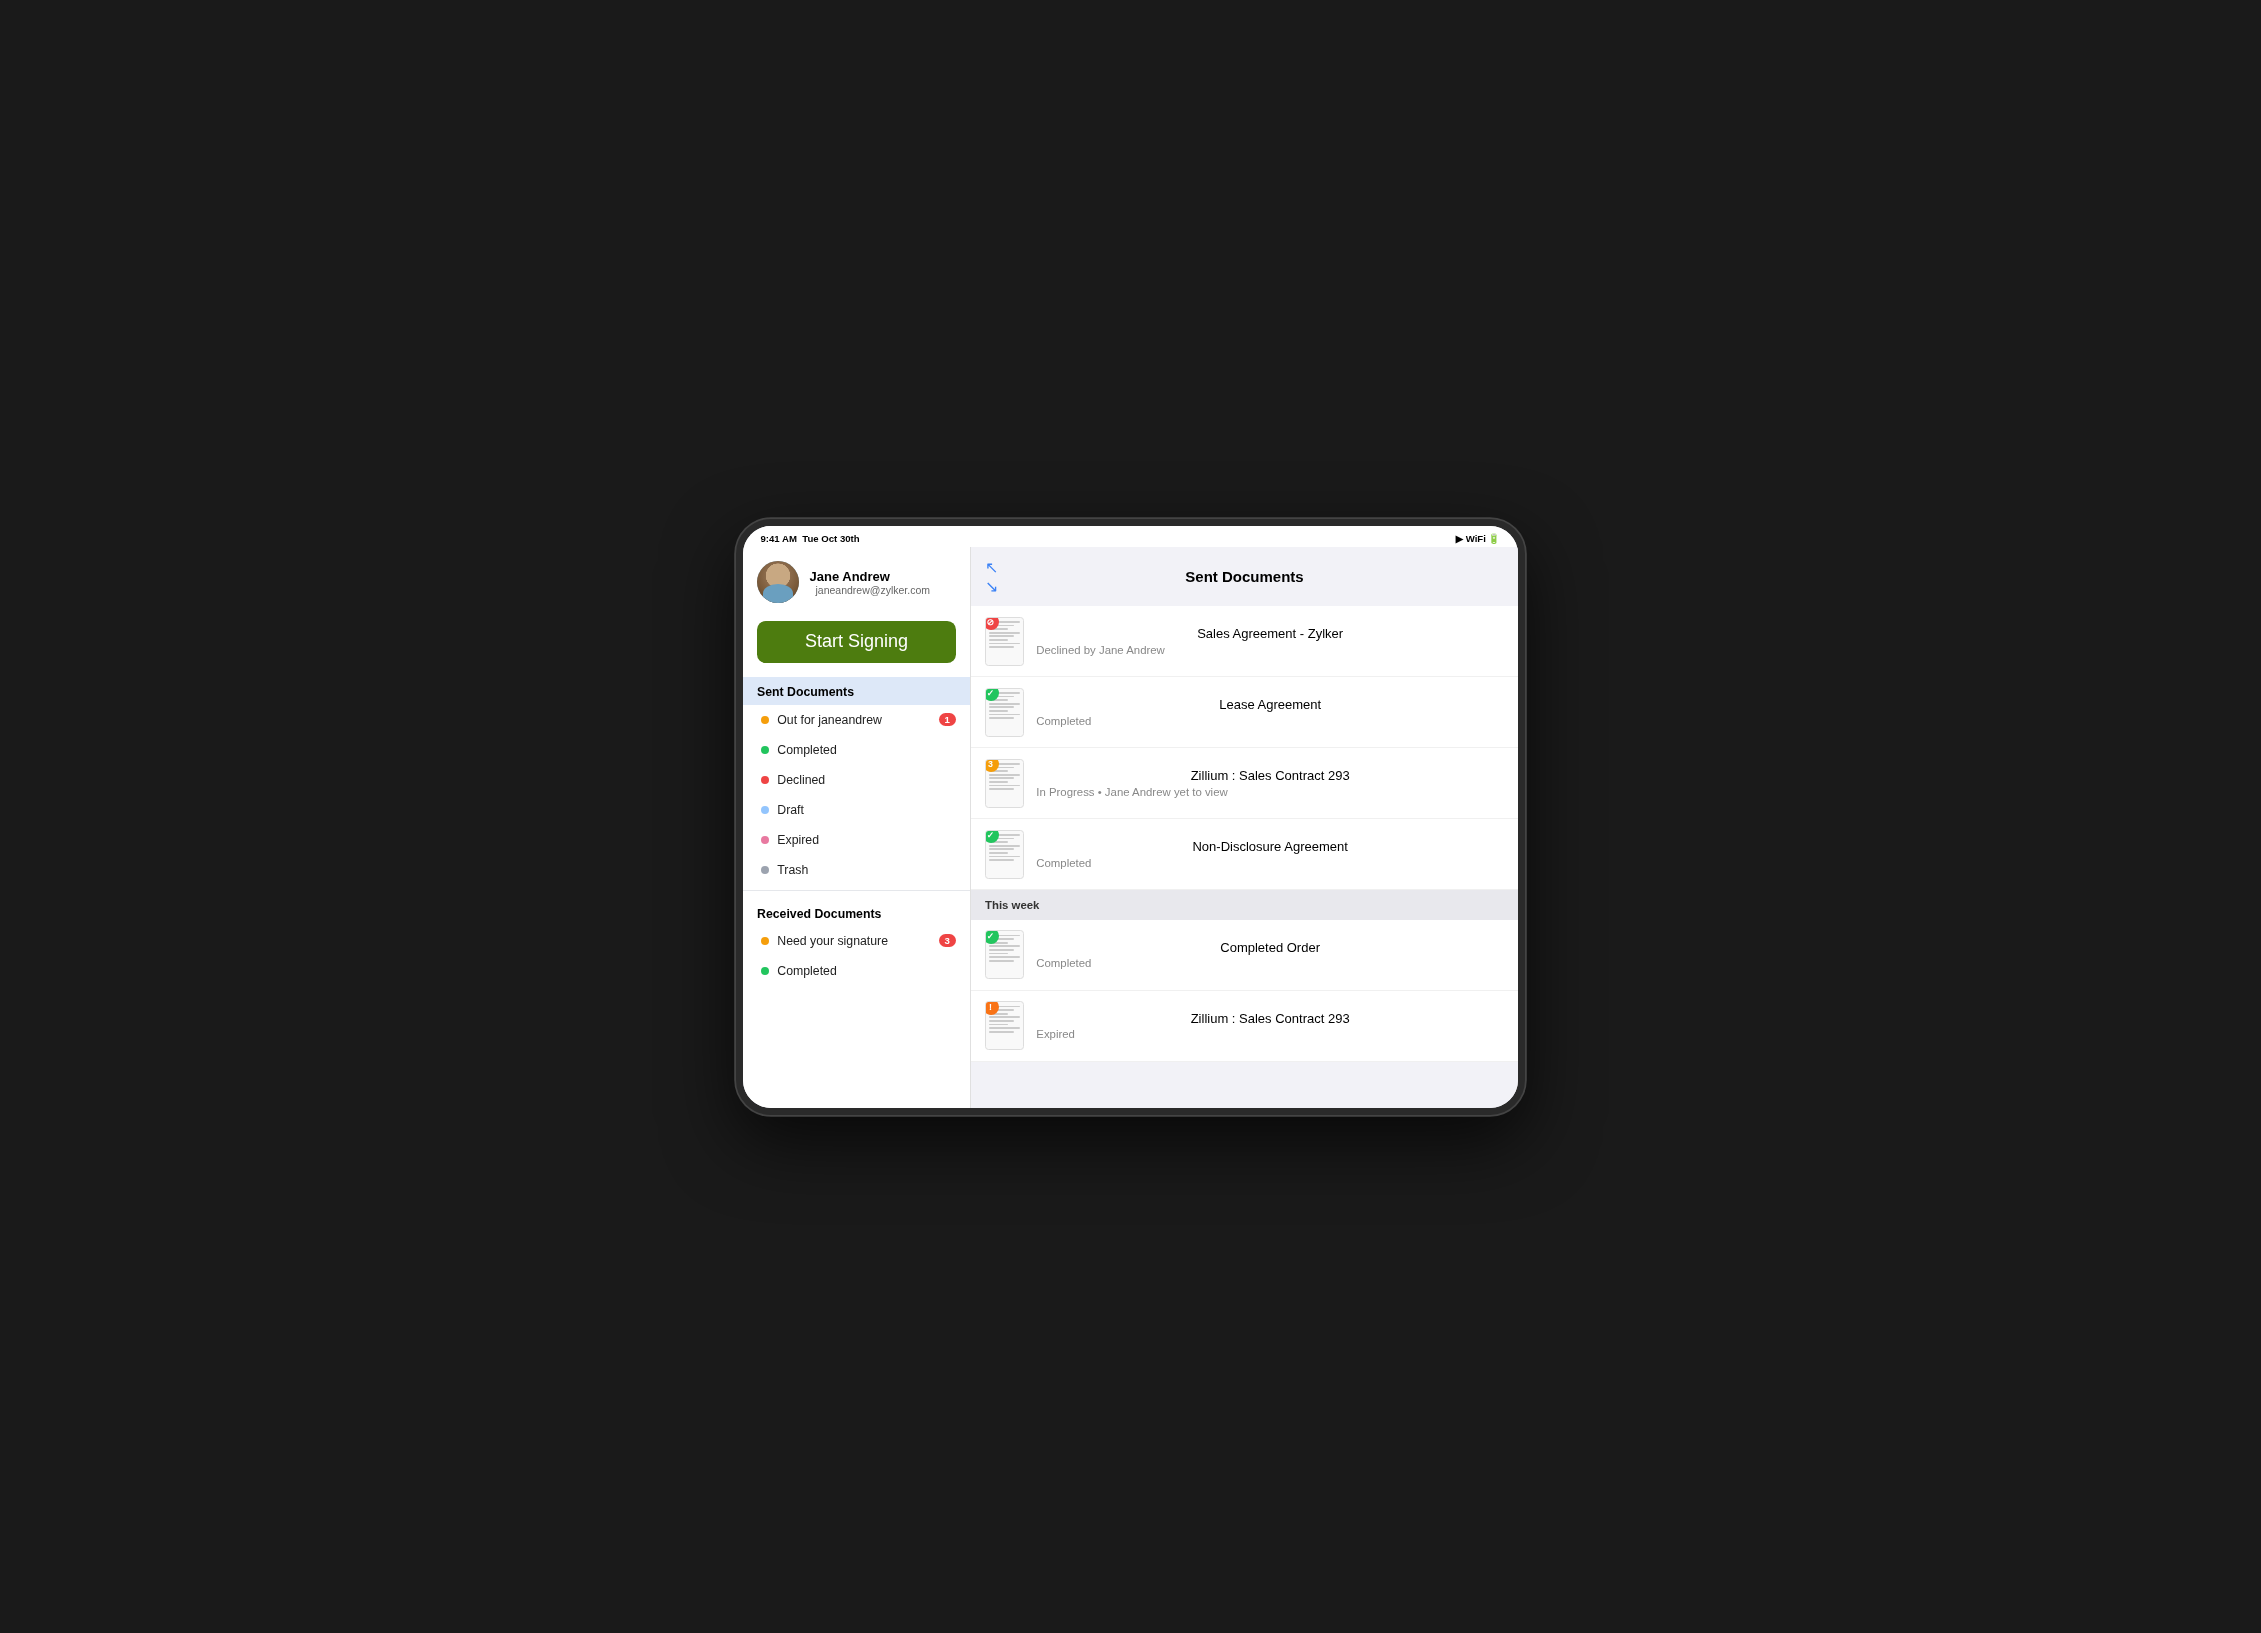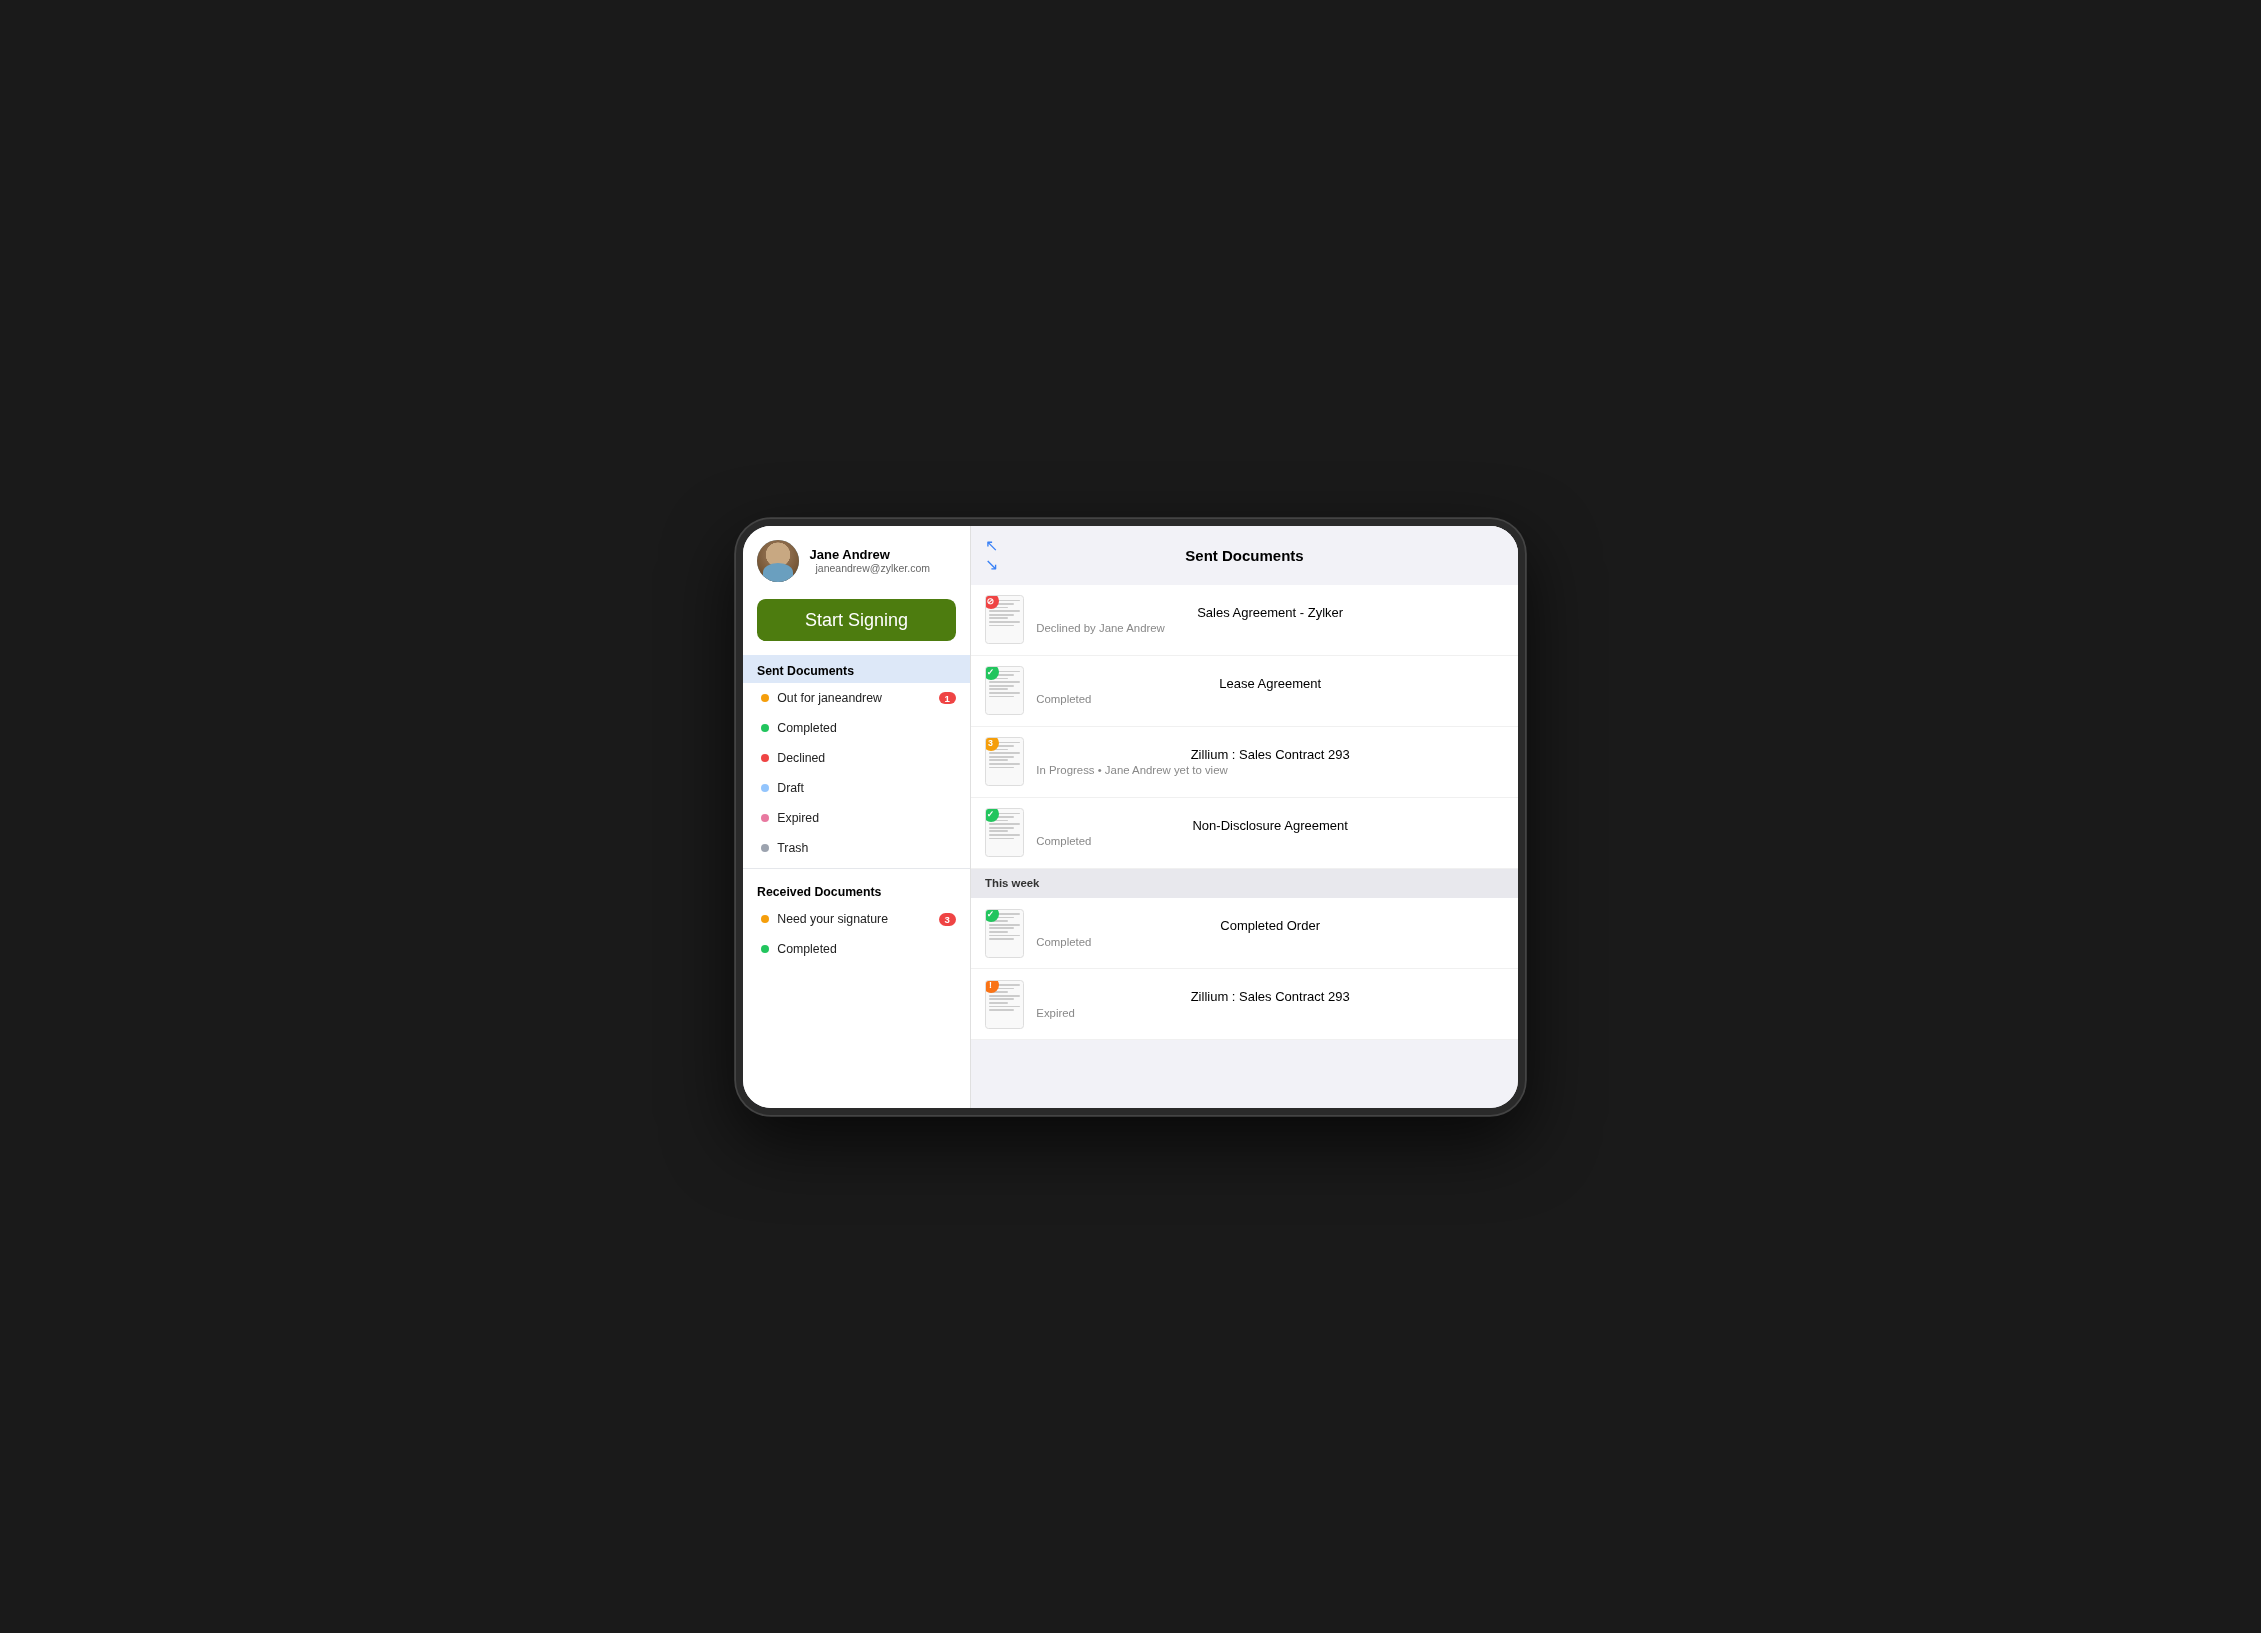--- a/index.html
+++ b/index.html
@@ -293,20 +293,26 @@
       height: 45%;
       background: #6a9fbf;
       border-radius: 50% 50% 0 0;
     }
   </style>
 </head>
 <body>
 
 <div class="device">
 
+  <div class="status-bar">
+    <span>
+      <span>9:41 AM</span>&nbsp;&nbsp;<span>Tue Oct 30th</span>
+    </span>
+    <span>▶ WiFi 🔋</span>
+  </div>
 
   <div class="app-container">
 
     <div class="sidebar">
 
       <div class="user-section">
         <div class="avatar">
           <div class="avatar-img"></div>
         </div>
         <div class="user-info">

